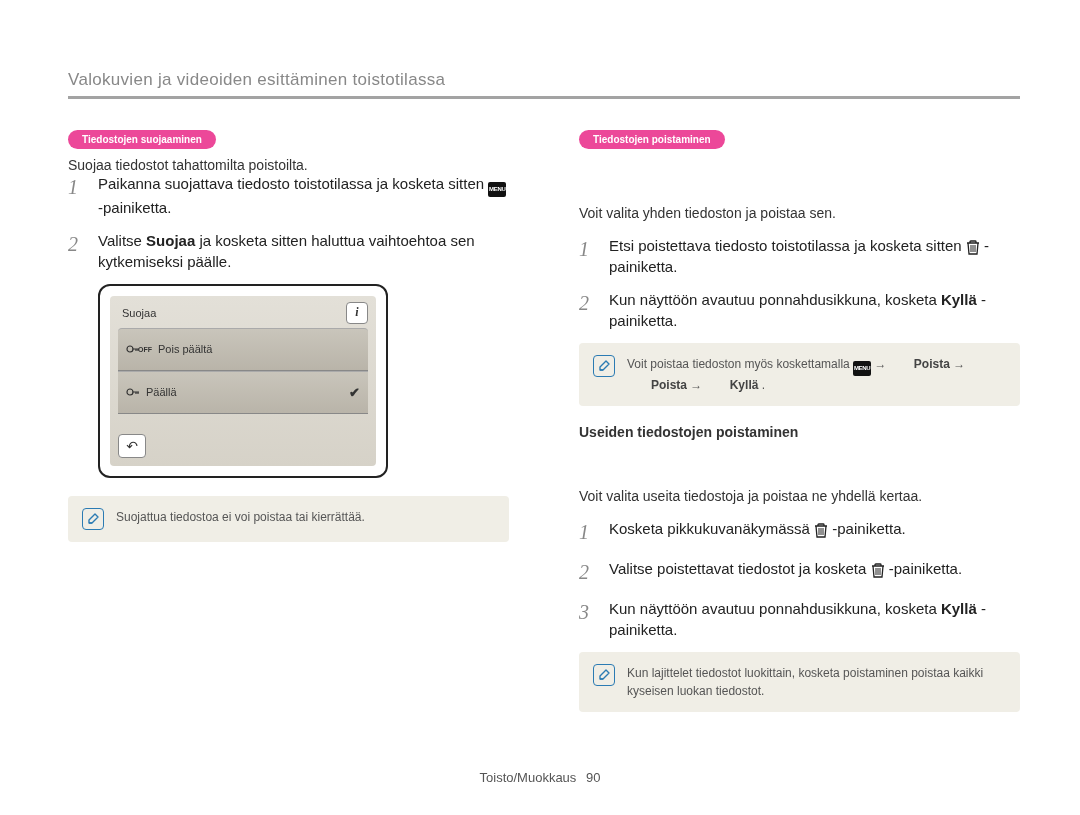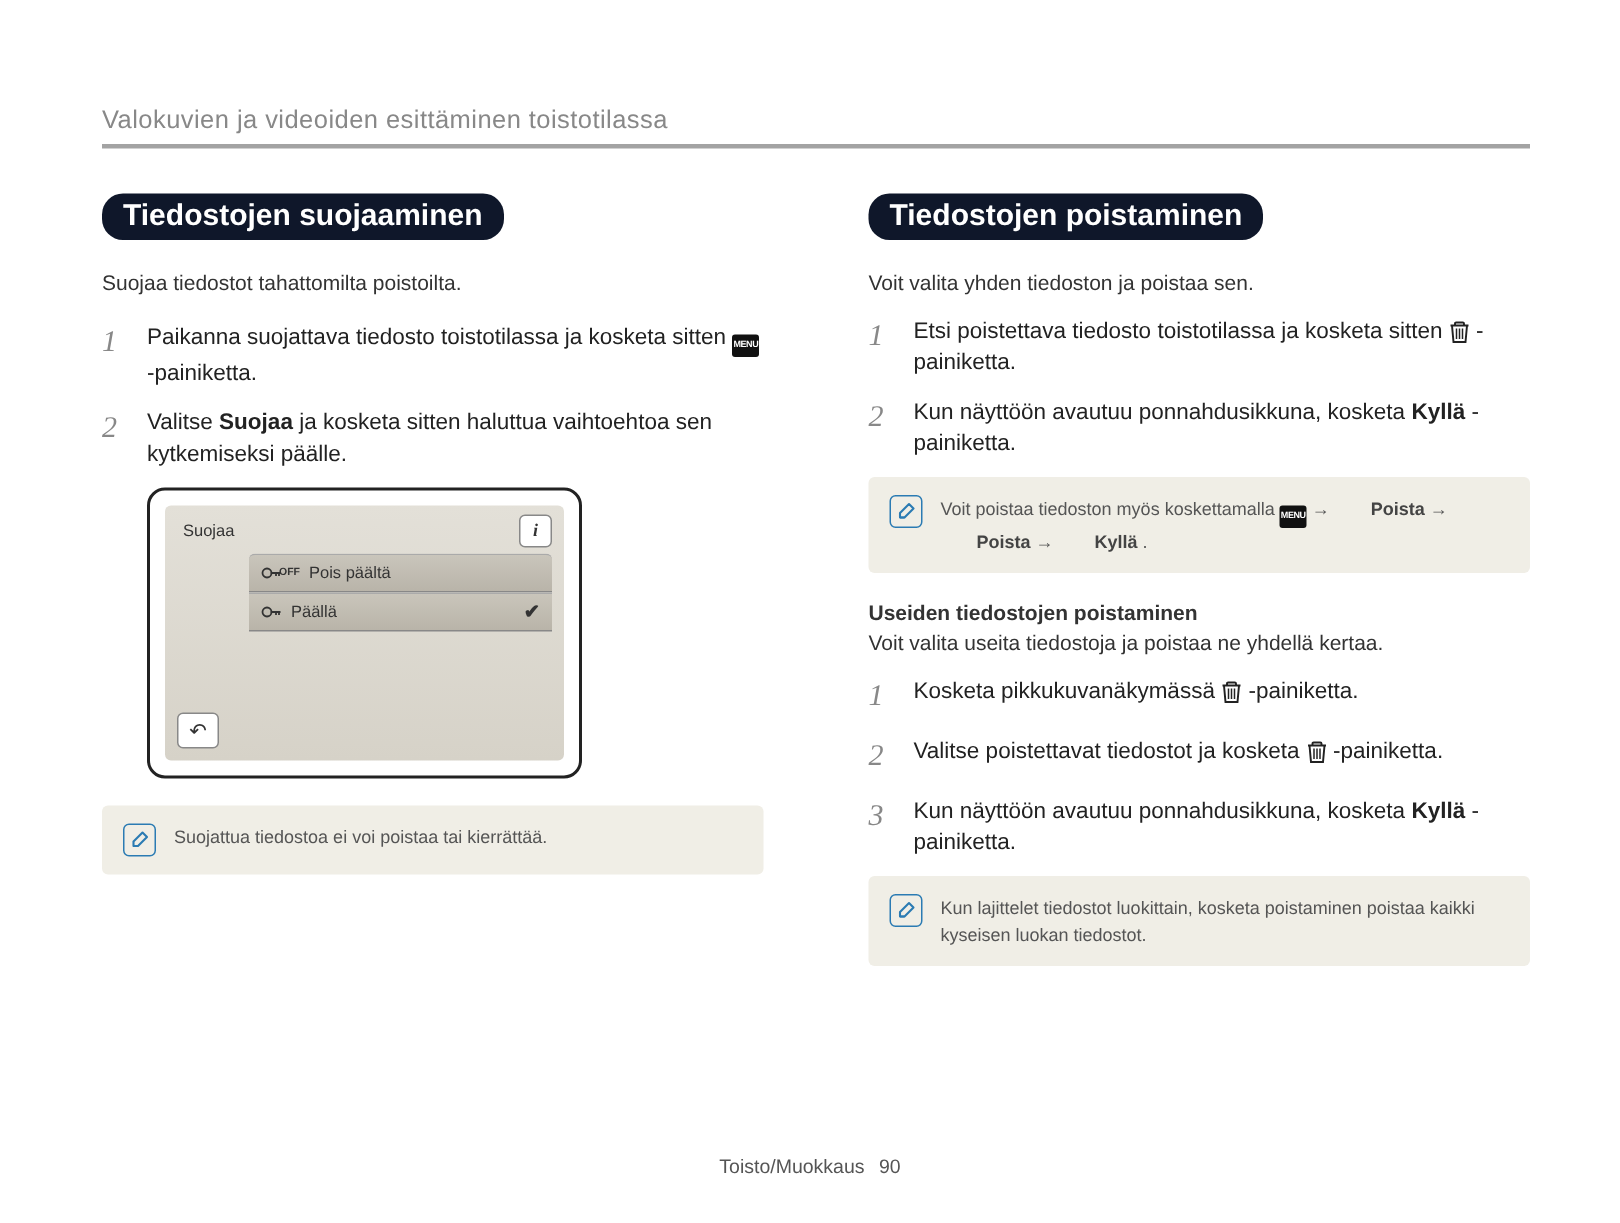--- a/index.html
+++ b/index.html
@@ -26,44 +26,44 @@
   .columns {
     display: flex;
     gap: 70px;
   }
   .col {
     flex: 1;
     min-width: 0;
   }
   .pill {
     display: inline-block;
-    background: #0f172a;
+    background: #ec4899;
     color: #fff;
     border-radius: 14px;
     padding: 4px 14px;
-    font-size: 20px;
+    font-size: 10px;
     font-weight: 600;
-    margin-bottom: 20px;
+    margin-bottom: 8px;
   }
   .lead {
     font-size: 14px;
     color: #333;
-    margin-bottom: 18px;
   }
   .subhead {
     font-size: 14px;
     font-weight: 700;
     color: #333;
     margin-bottom: 4px;
     margin-top: 18px;
   }
   .subdesc {
     font-size: 14px;
     color: #333;
     margin-bottom: 14px;
+    margin-top: 48px;
   }
   .step {
     display: flex;
     gap: 12px;
     margin-bottom: 12px;
     font-size: 15px;
     line-height: 1.4;
   }
   .step-num {
     font-size: 20px;
@@ -136,28 +136,27 @@
     display: flex; align-items: center; justify-content: center;
     font-size: 12px;
     font-weight: 700;
     font-family: Georgia, serif;
     font-style: italic;
   }
   .device-row {
     background: linear-gradient(#c9c5bb, #b9b4a9);
     border-top: 1px solid #aaa;
     border-bottom: 1px solid #888;
-    height: 26px;
+    height: 43px;
     display: flex;
     align-items: center;
     padding: 0 8px;
     font-size: 11px;
     color: #333;
     justify-content: space-between;
-    margin-left: 48px;
   }
   .device-row .row-left { display: flex; align-items: center; gap: 6px; }
   .device-row.first { border-radius: 4px 4px 0 0; }
   .key-icon-svg { width: 14px; height: 10px; }
   .check { font-size: 13px; font-weight: 700; }
   .device-back {
     position: absolute;
     bottom: 8px; left: 8px;
     width: 28px; height: 24px;
     background: #fff;

